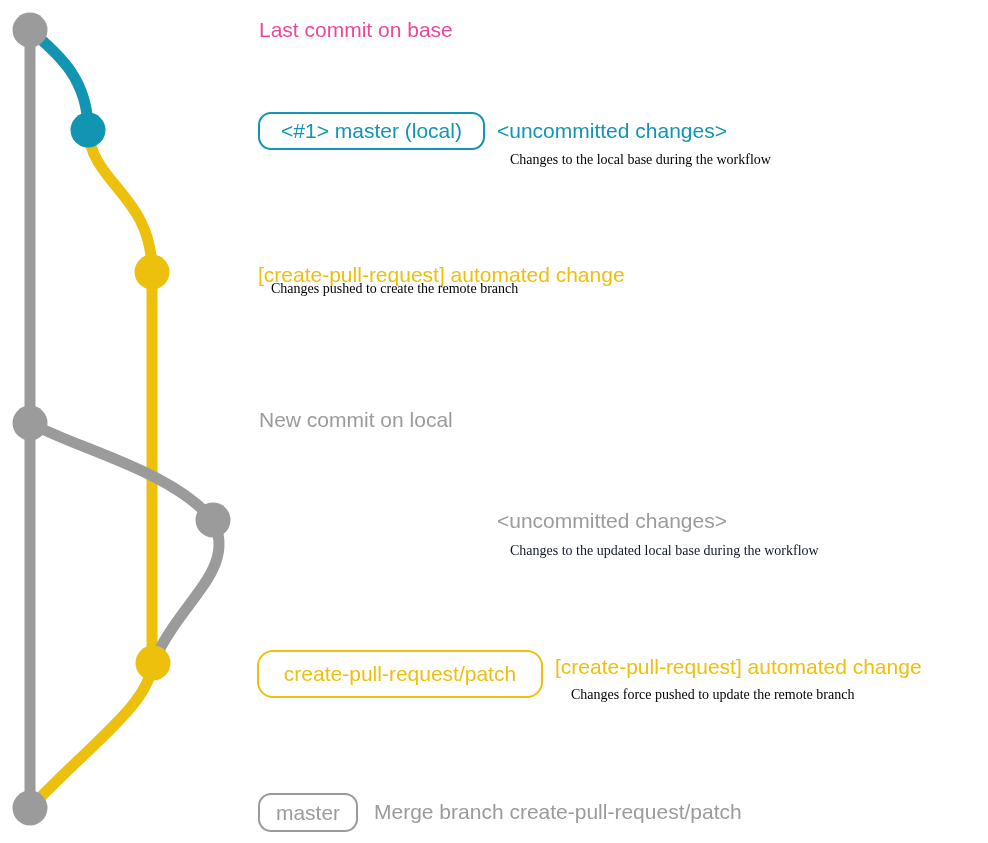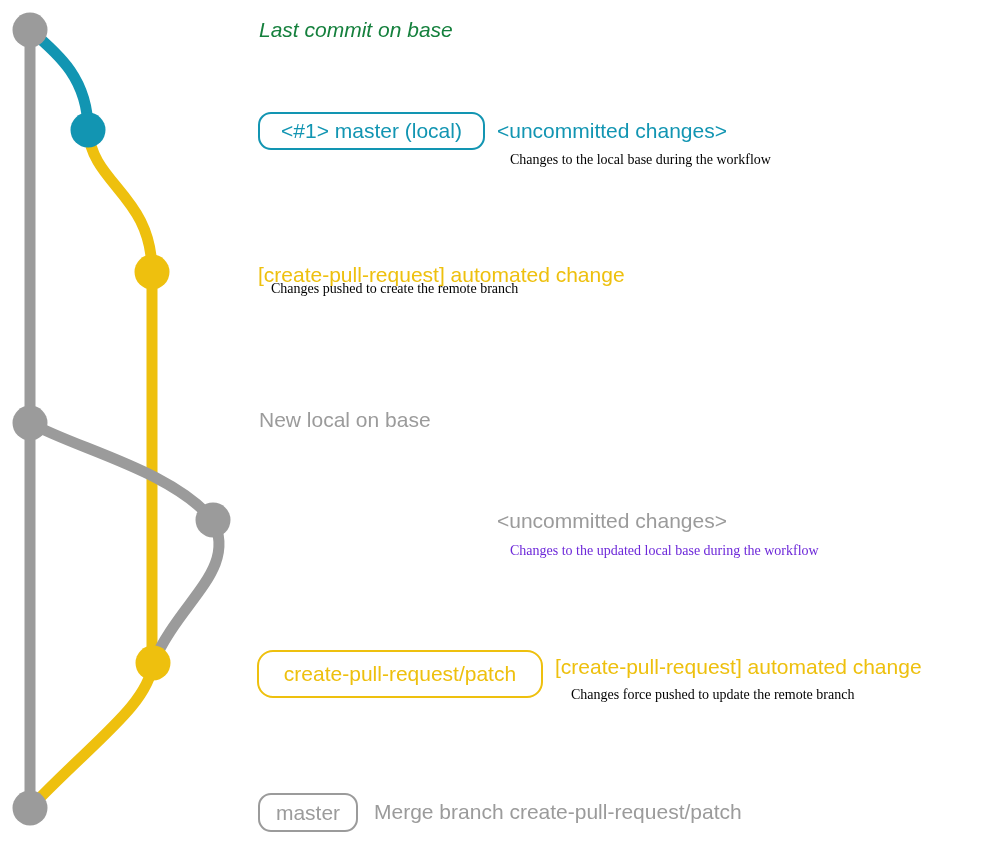--- a/index.html
+++ b/index.html
@@ -49,35 +49,35 @@
 
     <circle cx="30" cy="30" r="17.5" fill="#9b9b9b"></circle>
     <circle cx="88" cy="130" r="17.5" fill="#1295b2"></circle>
     <circle cx="152" cy="272" r="17.5" fill="#eec00e"></circle>
     <circle cx="30" cy="423" r="17.5" fill="#9b9b9b"></circle>
     <circle cx="213" cy="520" r="17.5" fill="#9b9b9b"></circle>
     <circle cx="153" cy="663" r="17.5" fill="#eec00e"></circle>
     <circle cx="30" cy="808" r="17.5" fill="#9b9b9b"></circle>
   </svg>
 
-  <div class="abs sans" style="left: 259px; top: 17px; color: #15803d; font-style: italic;">Last commit on base</div>
+  <div class="abs sans" style="left: 259px; top: 17px; color: #ec4899;">Last commit on base</div>
 
   <div class="abs badge r13 sans" style="left: 258px; top: 112px; width: 227px; height: 38px; border-color: rgb(18, 149, 178);">
     <span style="color: rgb(18, 149, 178);">&lt;#1&gt; master (local)</span>
   </div>
   <div class="abs sans" style="left: 497px; top: 118px; color: rgb(18, 149, 178);">&lt;uncommitted changes&gt;</div>
   <div class="abs serif" style="left: 510px; top: 148px; color: rgb(0, 0, 0);">Changes to the local base during the workflow</div>
 
   <div class="abs sans" style="left: 258px; top: 262px; color: rgb(238, 192, 14);">[create-pull-request] automated change</div>
   <div class="abs serif" style="left: 271px; top: 277px; color: rgb(0, 0, 0);">Changes pushed to create the remote branch</div>
 
-  <div class="abs sans" style="left: 259px; top: 407px; color: rgb(155, 155, 155);">New local on base</div>
+  <div class="abs sans" style="left: 259px; top: 407px; color: rgb(155, 155, 155);">New commit on local</div>
 
   <div class="abs sans" style="left: 497px; top: 508px; color: rgb(155, 155, 155);">&lt;uncommitted changes&gt;</div>
-  <div class="abs serif" style="left: 510px; top: 539px; color: #6d28d9;">Changes to the updated local base during the workflow</div>
+  <div class="abs serif" style="left: 510px; top: 539px; color: #0f172a;">Changes to the updated local base during the workflow</div>
 
   <div class="abs badge r16 sans" style="left: 257px; top: 650px; width: 286px; height: 48px; border-color: rgb(238, 192, 14);">
     <span style="color: rgb(238, 192, 14);">create-pull-request/patch</span>
   </div>
   <div class="abs sans" style="left: 555px; top: 654px; color: rgb(238, 192, 14);">[create-pull-request] automated change</div>
   <div class="abs serif" style="left: 571px; top: 683px; color: rgb(0, 0, 0);">Changes force pushed to update the remote branch</div>
 
   <div class="abs sans" style="left: 374px; top: 799px; color: rgb(155, 155, 155);">Merge branch create-pull-request/patch</div>
   <div class="abs badge r13 sans" style="left: 258px; top: 793px; width: 100px; height: 39px; border-color: rgb(155, 155, 155);">
     <span style="color: rgb(155, 155, 155);">master</span>

